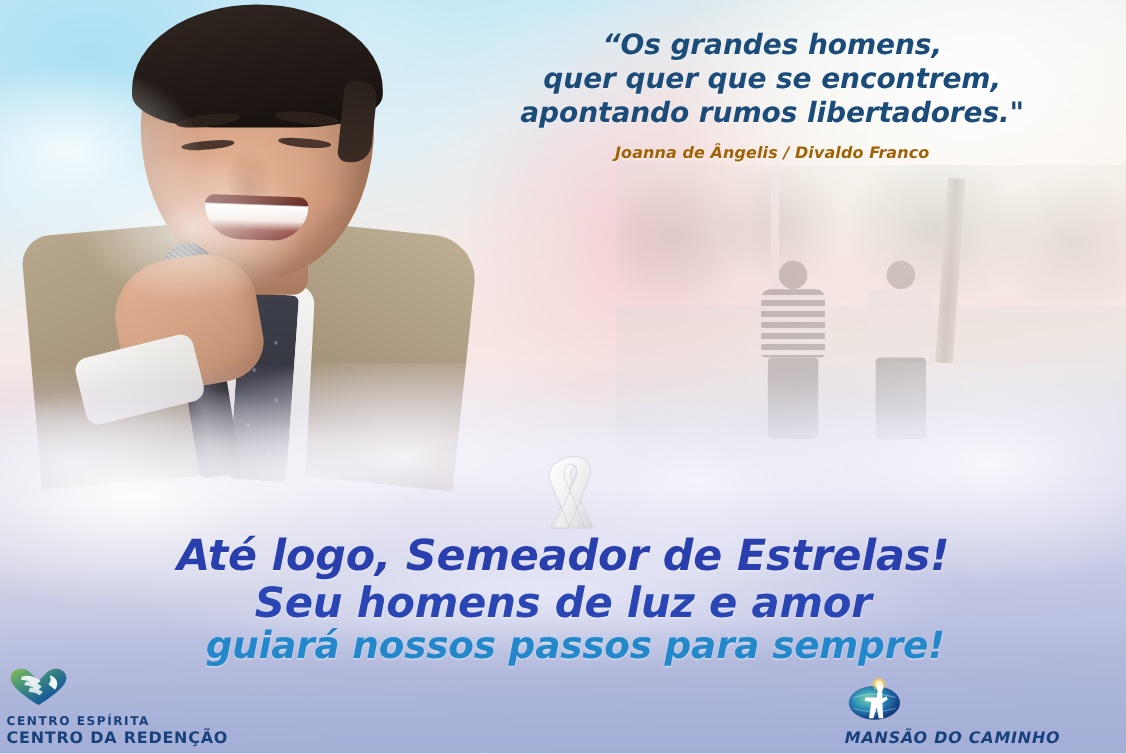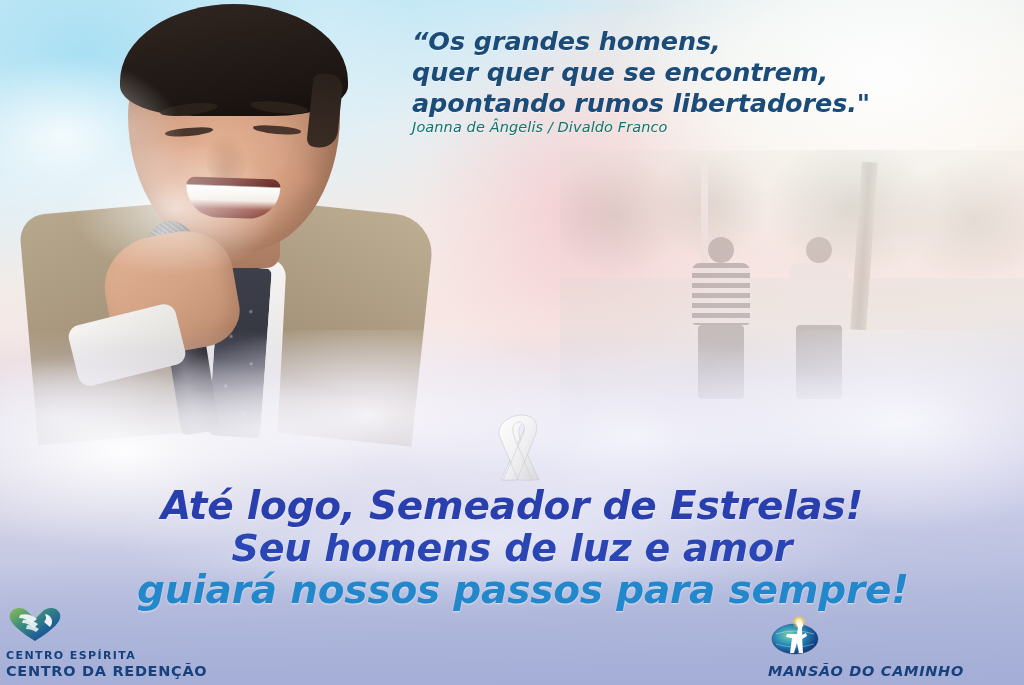--- a/index.html
+++ b/index.html
@@ -345,40 +345,41 @@
   .pt-mic .body {
     width: 38px; height: 166px;
     margin: -4px auto 0;
     border-radius: 6px;
     background: linear-gradient(90deg,#1a1a1e 0%, #3c3c44 34%, #16161a 100%);
   }
 
   
   .quote {
     position: absolute;
-    right: 52px;
+    right: 42px;
     top: 26px;
     width: 560px;
-    text-align: left;
+    text-align: center;
   }
   .quote-line {
     font-style: italic;
     font-weight: bold;
     font-size: 25.5px;
     line-height: 31px;
     color: #1b4b78;
     letter-spacing: -0.1px;
     white-space: nowrap;
     text-shadow: 0 1px 1px rgba(255,255,255,0.55);
   }
   .quote-author {
+    margin-top: 13px;
     font-style: italic;
-    font-weight: normal;
+    font-weight: bold;
     font-size: 14.5px;
-    color: #0f766e;
+    color: #a16207;
     letter-spacing: 0.1px;
     text-shadow: 0 1px 1px rgba(255,255,255,0.5);
   }
 
   
   .ribbon {
     position: absolute;
     left: 487px;
     top: 410px;
     width: 70px;
@@ -394,21 +395,21 @@
   }
   .hl-line {
     font-style: italic;
     font-weight: bold;
     letter-spacing: -0.2px;
     line-height: 1.04;
     text-shadow: 0 1px 2px rgba(255,255,255,0.55);
   }
   .hl-1 { font-size: 39px; color: #2a3fae; font-style: italic; }
   .hl-2 { font-size: 38px; color: #2a46b4; margin-top: 2px; }
-  .hl-3 { font-size: 39px; color: #2387cc; margin-top: 2px; margin-left: 22px; }
+  .hl-3 { font-size: 34px; color: #2387cc; margin-top: 2px; margin-left: 22px; }
 
   
   .logo {
     position: absolute;
     bottom: 6px;
     text-align: left;
   }
   .logo-left  { left: 6px;  width: 250px; }
   .logo-right { right: 6px; width: 250px; font-style: italic; }
 

